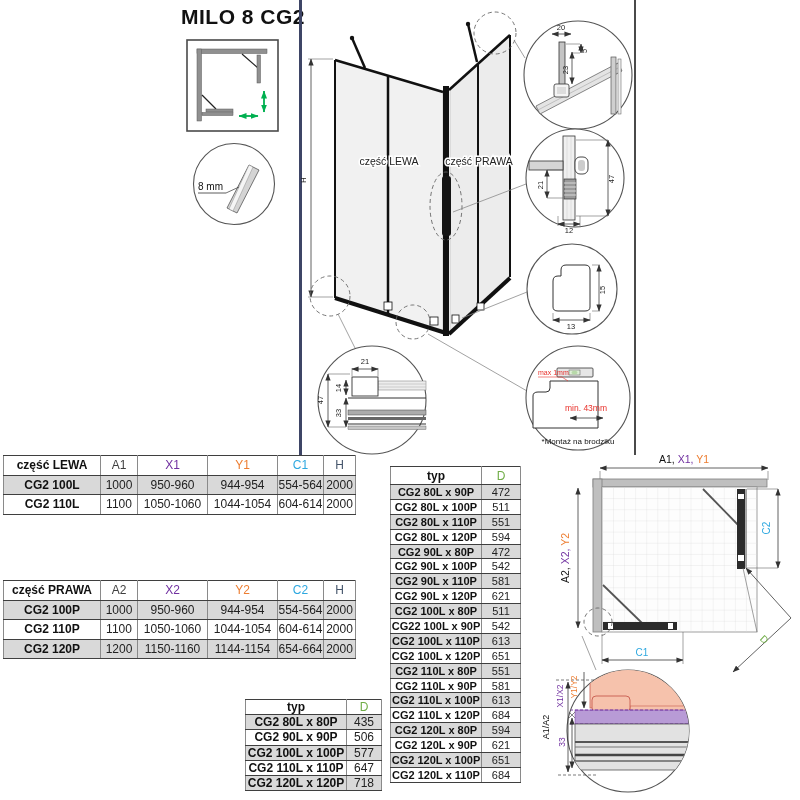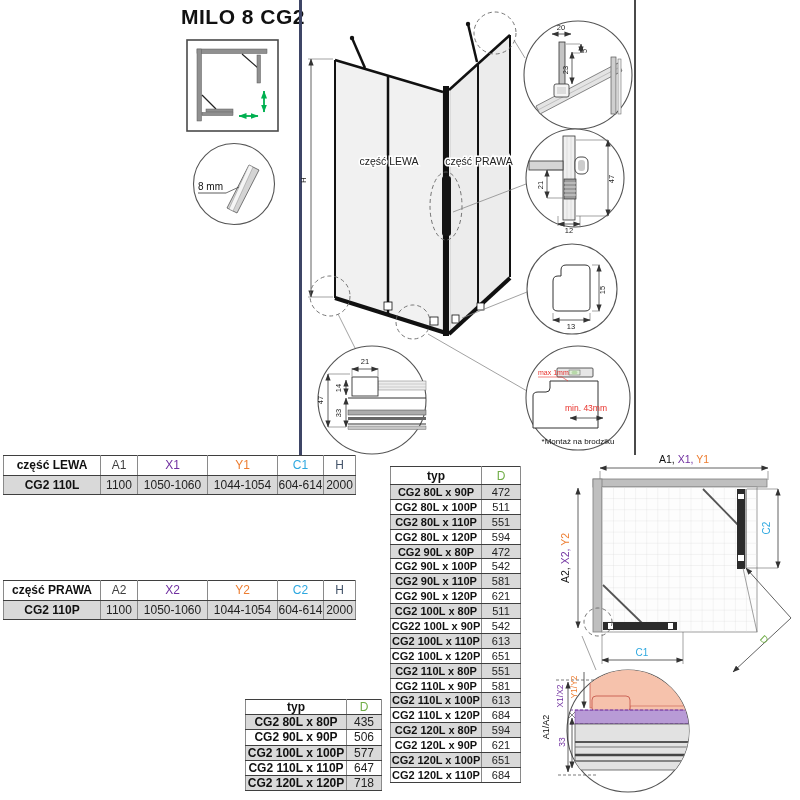--- a/index.html
+++ b/index.html
@@ -325,20 +325,28 @@
           <th class="firstcol" style="color: rgb(17, 17, 17);">część LEWA</th>
           <th style="color: rgb(63, 63, 63); margin-top: 12px;">A1</th>
           <th style="color: rgb(112, 48, 160);">X1</th>
           <th style="color: rgb(237, 125, 49);">Y1</th>
           <th style="color: rgb(46, 168, 224);">C1</th>
           <th style="color: rgb(68, 84, 106);">H</th>
         </tr>
       </thead>
       <tbody>
         <tr>
+          <td class="firstcol">CG2 100L</td>
+          <td>1000</td>
+          <td>950-960</td>
+          <td>944-954</td>
+          <td>554-564</td>
+          <td>2000</td>
+        </tr>
+        <tr>
           <td class="firstcol">CG2 110L</td>
           <td>1100</td>
           <td>1050-1060</td>
           <td>1044-1054</td>
           <td>604-614</td>
           <td>2000</td>
         </tr>
       </tbody>
     </table>
 
@@ -356,27 +364,43 @@
           <th class="firstcol" style="color: rgb(17, 17, 17);">część PRAWA</th>
           <th style="color: rgb(63, 63, 63);">A2</th>
           <th style="color: rgb(112, 48, 160);">X2</th>
           <th style="color: rgb(237, 125, 49);">Y2</th>
           <th style="color: rgb(46, 168, 224);">C2</th>
           <th style="color: rgb(68, 84, 106);">H</th>
         </tr>
       </thead>
       <tbody>
         <tr>
+          <td class="firstcol">CG2 100P</td>
+          <td>1000</td>
+          <td>950-960</td>
+          <td>944-954</td>
+          <td>554-564</td>
+          <td>2000</td>
+        </tr>
+        <tr>
           <td class="firstcol">CG2 110P</td>
           <td>1100</td>
           <td>1050-1060</td>
           <td>1044-1054</td>
           <td>604-614</td>
           <td>2000</td>
         </tr>
+        <tr>
+          <td class="firstcol">CG2 120P</td>
+          <td>1200</td>
+          <td>1150-1160</td>
+          <td>1144-1154</td>
+          <td>654-664</td>
+          <td>2000</td>
+        </tr>
       </tbody>
     </table>
 
   <table class="spec" id="t-square">
     <colgroup>
         <col style="width:101px">
         <col style="width:35px">
       </colgroup>
   <thead>
         <tr>

